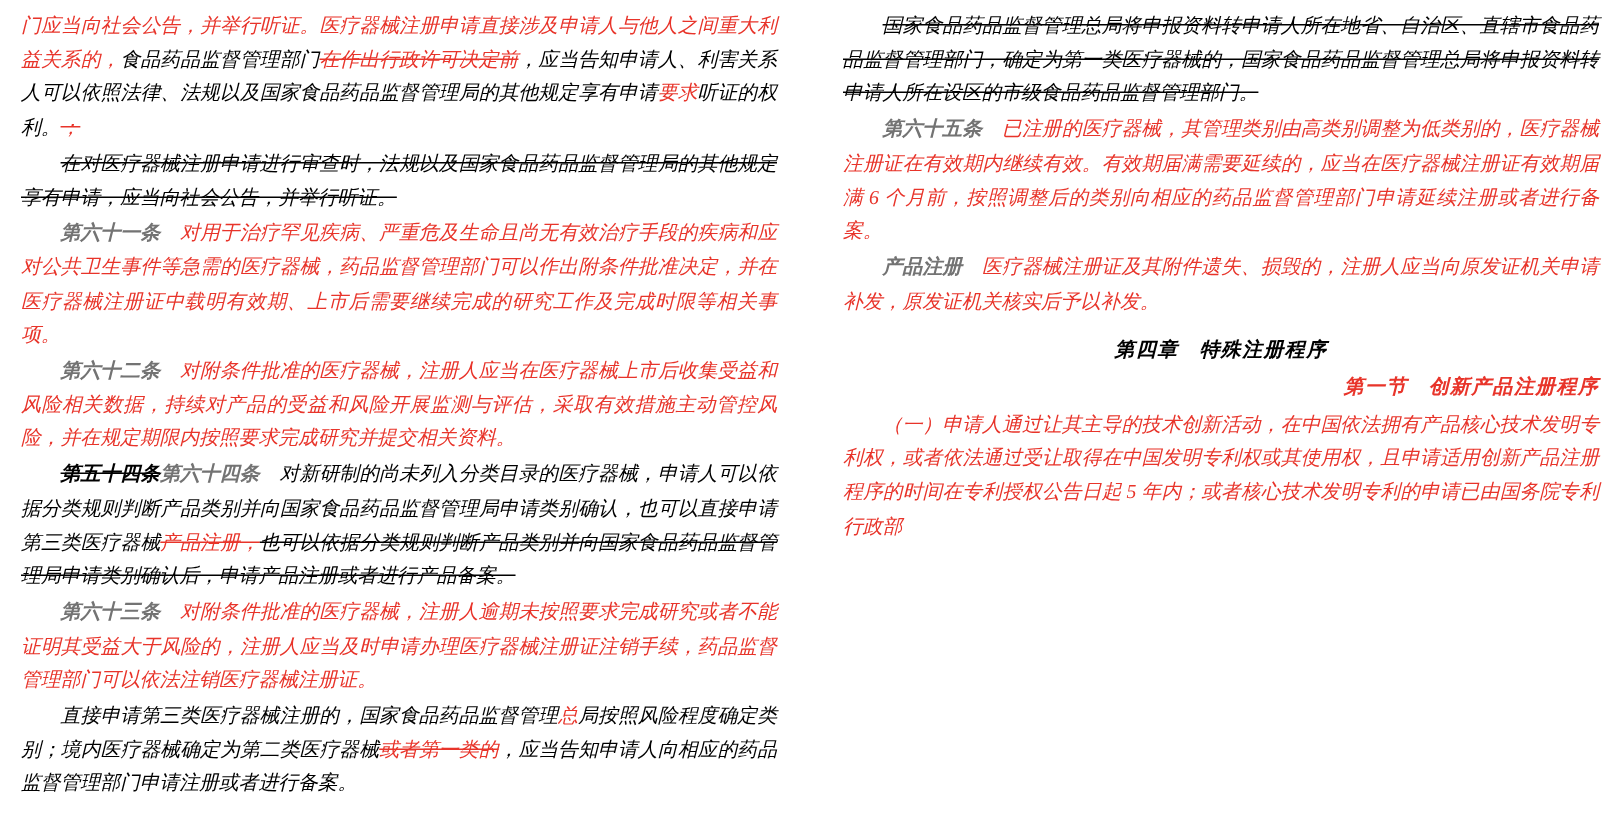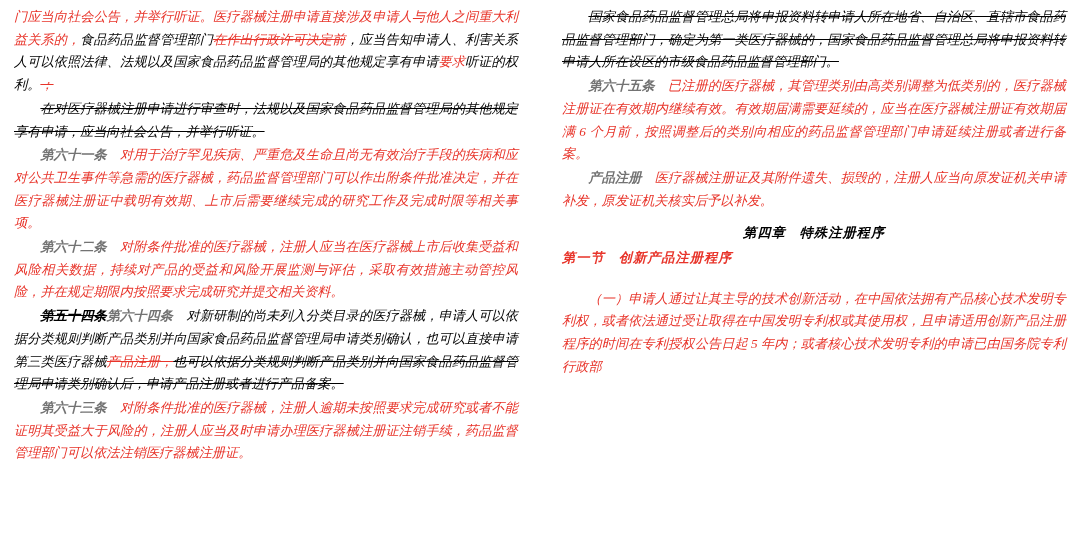--- a/index.html
+++ b/index.html
@@ -52,24 +52,24 @@
     text-decoration-color: #000000;
   }
   .chapter {
     text-align: center;
     font-weight: bold;
     color: #000000;
     margin: 10px 0 2px 0;
     letter-spacing: 1px;
   }
   .section {
-    text-align: left;
+    text-align: right;
     font-weight: bold;
     color: #e8342a;
-    margin: 0 0 18px 0;
+    margin: 0 0 2px 0;
     letter-spacing: 1px;
   }
 </style>
 </head>
 <body>
 
 <div class="page">
 
   <div class="column col-left">
 
@@ -78,20 +78,21 @@
     <p class="para indent"><span class="black strike-black">在对医疗器械注册申请进行审查时，法规以及国家食品药品监督管理局的其他规定享有申请，应当向社会公告，并举行听证。</span></p>
 
     <p class="para indent"><span class="redbold">第六十一条</span><span class="red">　对用于治疗罕见疾病、严重危及生命且尚无有效治疗手段的疾病和应对公共卫生事件等急需的医疗器械，药品监督管理部门可以作出附条件批准决定，并在医疗器械注册证中载明有效期、上市后需要继续完成的研究工作及完成时限等相关事项。</span></p>
 
     <p class="para indent"><span class="redbold">第六十二条</span><span class="red">　对附条件批准的医疗器械，注册人应当在医疗器械上市后收集受益和风险相关数据，持续对产品的受益和风险开展监测与评估，采取有效措施主动管控风险，并在规定期限内按照要求完成研究并提交相关资料。</span></p>
 
     <p class="para indent"><span class="blackbold strike-black">第五十四条</span><span class="redbold">第六十四条</span><span class="black">　对新研制的尚未列入分类目录的医疗器械，申请人可以依据分类规则判断产品类别并向国家食品药品监督管理局申请类别确认，也可以直接申请第三类医疗器械</span><span class="red strike">产品注册</span><span class="red strike">，</span><span class="black strike-black">也可以依据分类规则判断产品类别并向国家食品药品监督管理局申请类别确认后，申请产品注册或者进行产品备案。</span></p>
 
     <p class="para indent"><span class="redbold">第六十三条</span><span class="red">　对附条件批准的医疗器械，注册人逾期未按照要求完成研究或者不能证明其受益大于风险的，注册人应当及时申请办理医疗器械注册证注销手续，药品监督管理部门可以依法注销医疗器械注册证。</span></p>
 
+    <p class="para indent"><span class="black">直接申请第三类医疗器械注册的，国家食品药品监督管理</span><span class="red">总</span><span class="black">局按照风险程度确定类别；境内医疗器械确定为第二类医疗器械</span><span class="red strike">或者第一类的</span><span class="black">，应当告知申请人向相应的药品监督管理部门申请注册或者进行备案。</span></p>
 
   </div>
 
   <div class="column col-right">
 
     <p class="para indent"><span class="black strike-black">国家食品药品监督管理总局将申报资料转申请人所在地省、自治区、直辖市食品药品监督管理部门，确定为第一类医疗器械的，国家食品药品监督管理总局将申报资料转申请人所在设区的市级食品药品监督管理部门。</span></p>
 
 
     <p class="para indent"><span class="redbold">第六十五条</span><span class="red">　已注册的医疗器械，其管理类别由高类别调整为低类别的，医疗器械注册证在有效期内继续有效。有效期届满需要延续的，应当在医疗器械注册证有效期届满 6 个月前，按照调整后的类别向相应的药品监督管理部门申请延续注册或者进行备案。</span></p>
 

